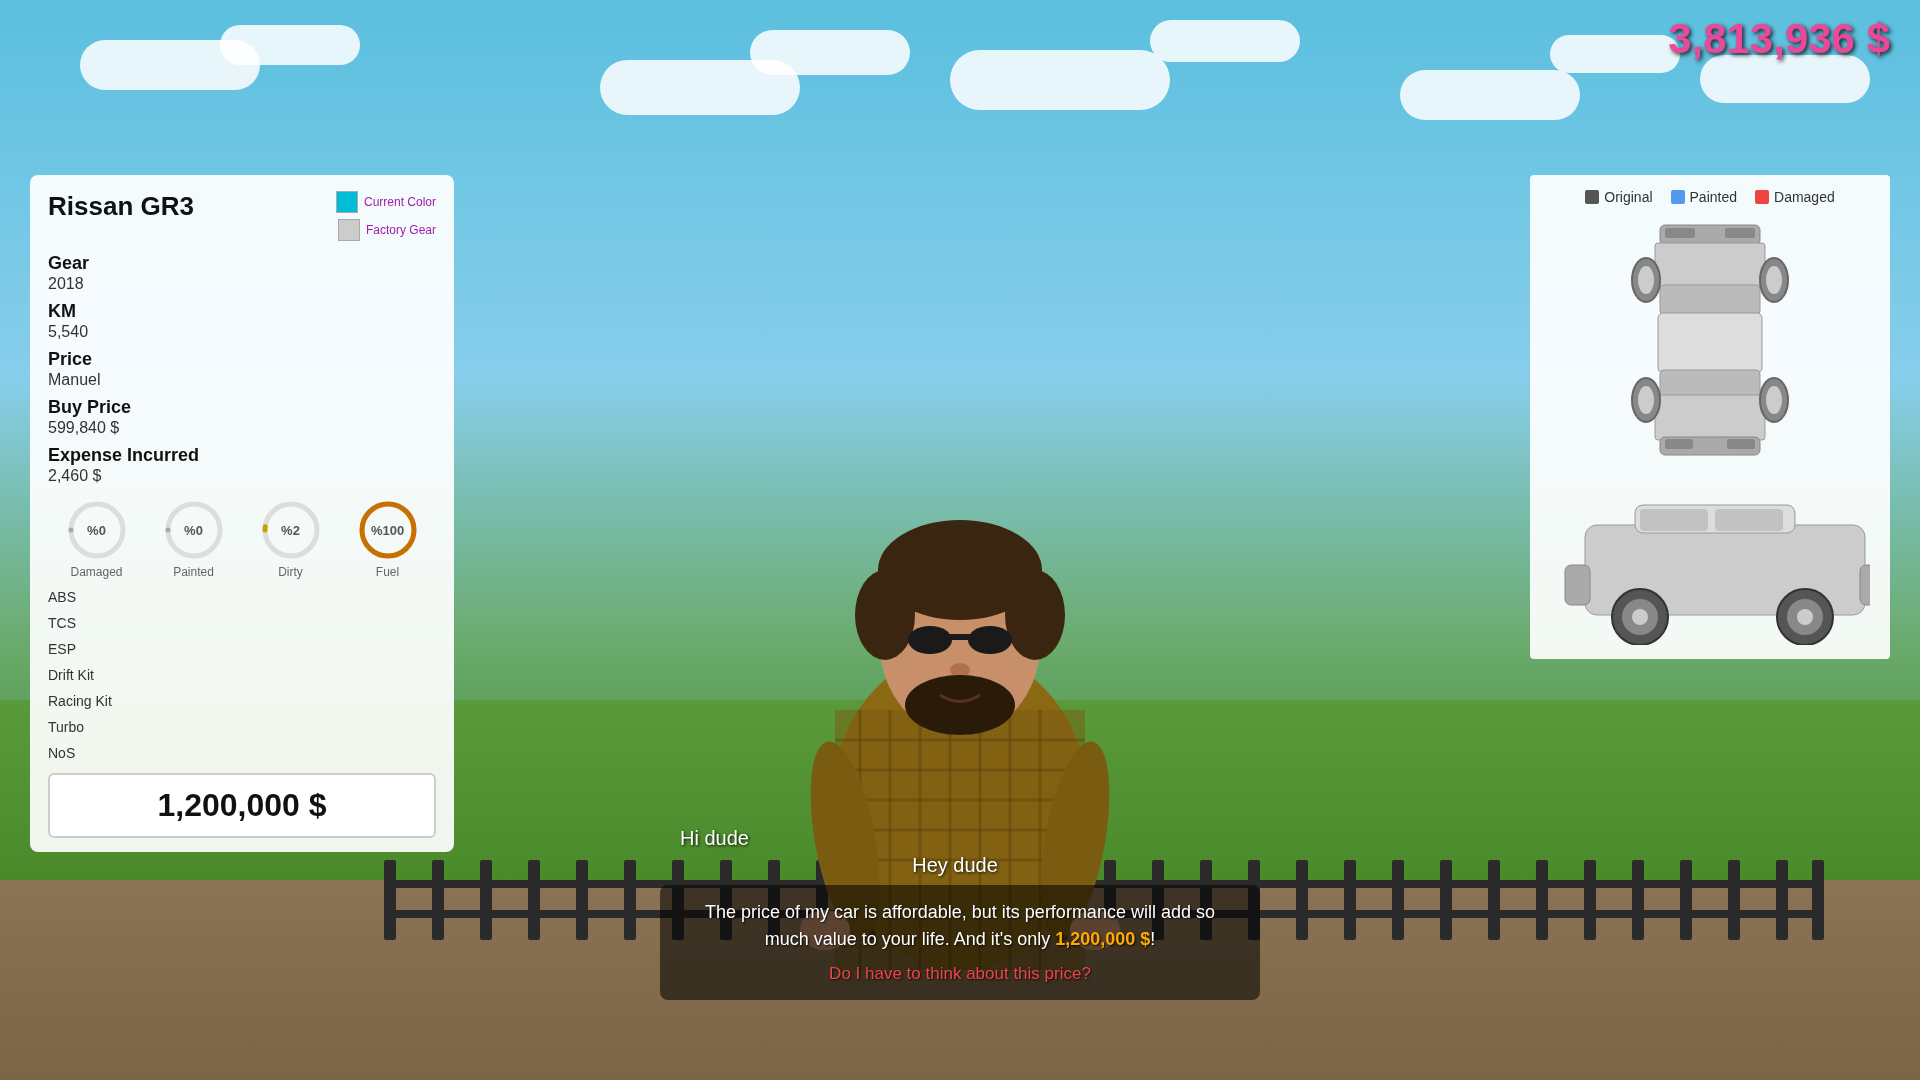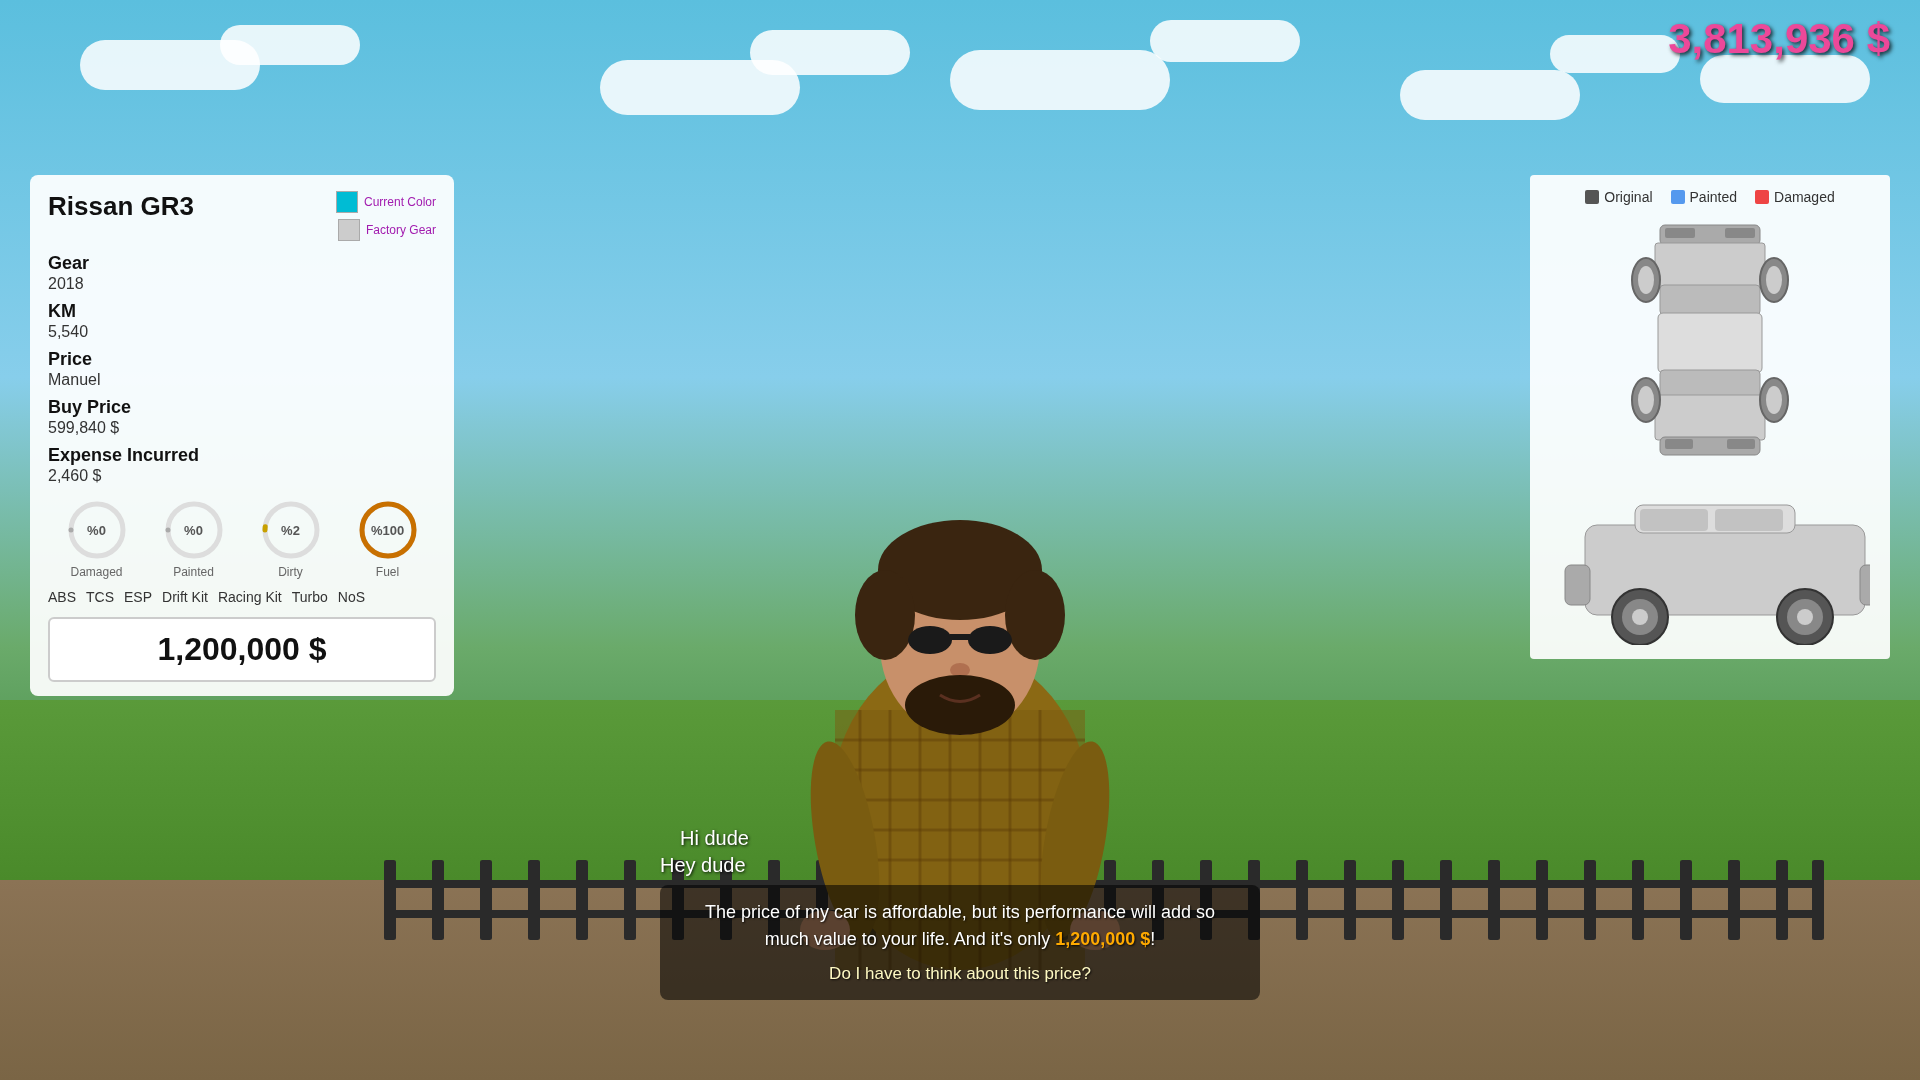--- a/index.html
+++ b/index.html
@@ -153,20 +153,21 @@
       font-size: 12px;
       color: #666;
     }
 
     
     .features-row {
       display: flex;
       gap: 10px;
       margin-top: 10px;
       flex-wrap: wrap;
+      flex-direction: column;
     }
 
     .feature-tag {
       font-size: 14px;
       color: #333;
       font-weight: 500;
     }
 
     
     #big-price-btn {
@@ -243,21 +244,21 @@
       text-shadow: 1px 1px 3px rgba(0,0,0,0.9);
       text-align: left;
       padding-left: 20px;
     }
 
     #npc-say {
       color: white;
       font-size: 20px;
       margin-bottom: 8px;
       text-shadow: 1px 1px 3px rgba(0,0,0,0.9);
-      text-align: left;
+      text-align: center;
       padding-right: 10px;
     }
 
     #dialogue-main {
       background: rgba(0,0,0,0.55);
       border-radius: 8px;
       padding: 14px 32px;
       color: white;
       font-size: 18px;
       line-height: 1.5;
@@ -265,21 +266,21 @@
     }
 
     .dialogue-highlight {
       color: #ffaa00;
       font-weight: bold;
     }
 
     #dialogue-question {
       margin-top: 8px;
       font-size: 17px;
-      color: #fef9c3;
+      color: #ef4444;
     }
 
     
     #character-area {
       position: absolute;
       bottom: 0;
       left: 50%;
       transform: translateX(-50%);
       width: 500px;
       height: 620px;

